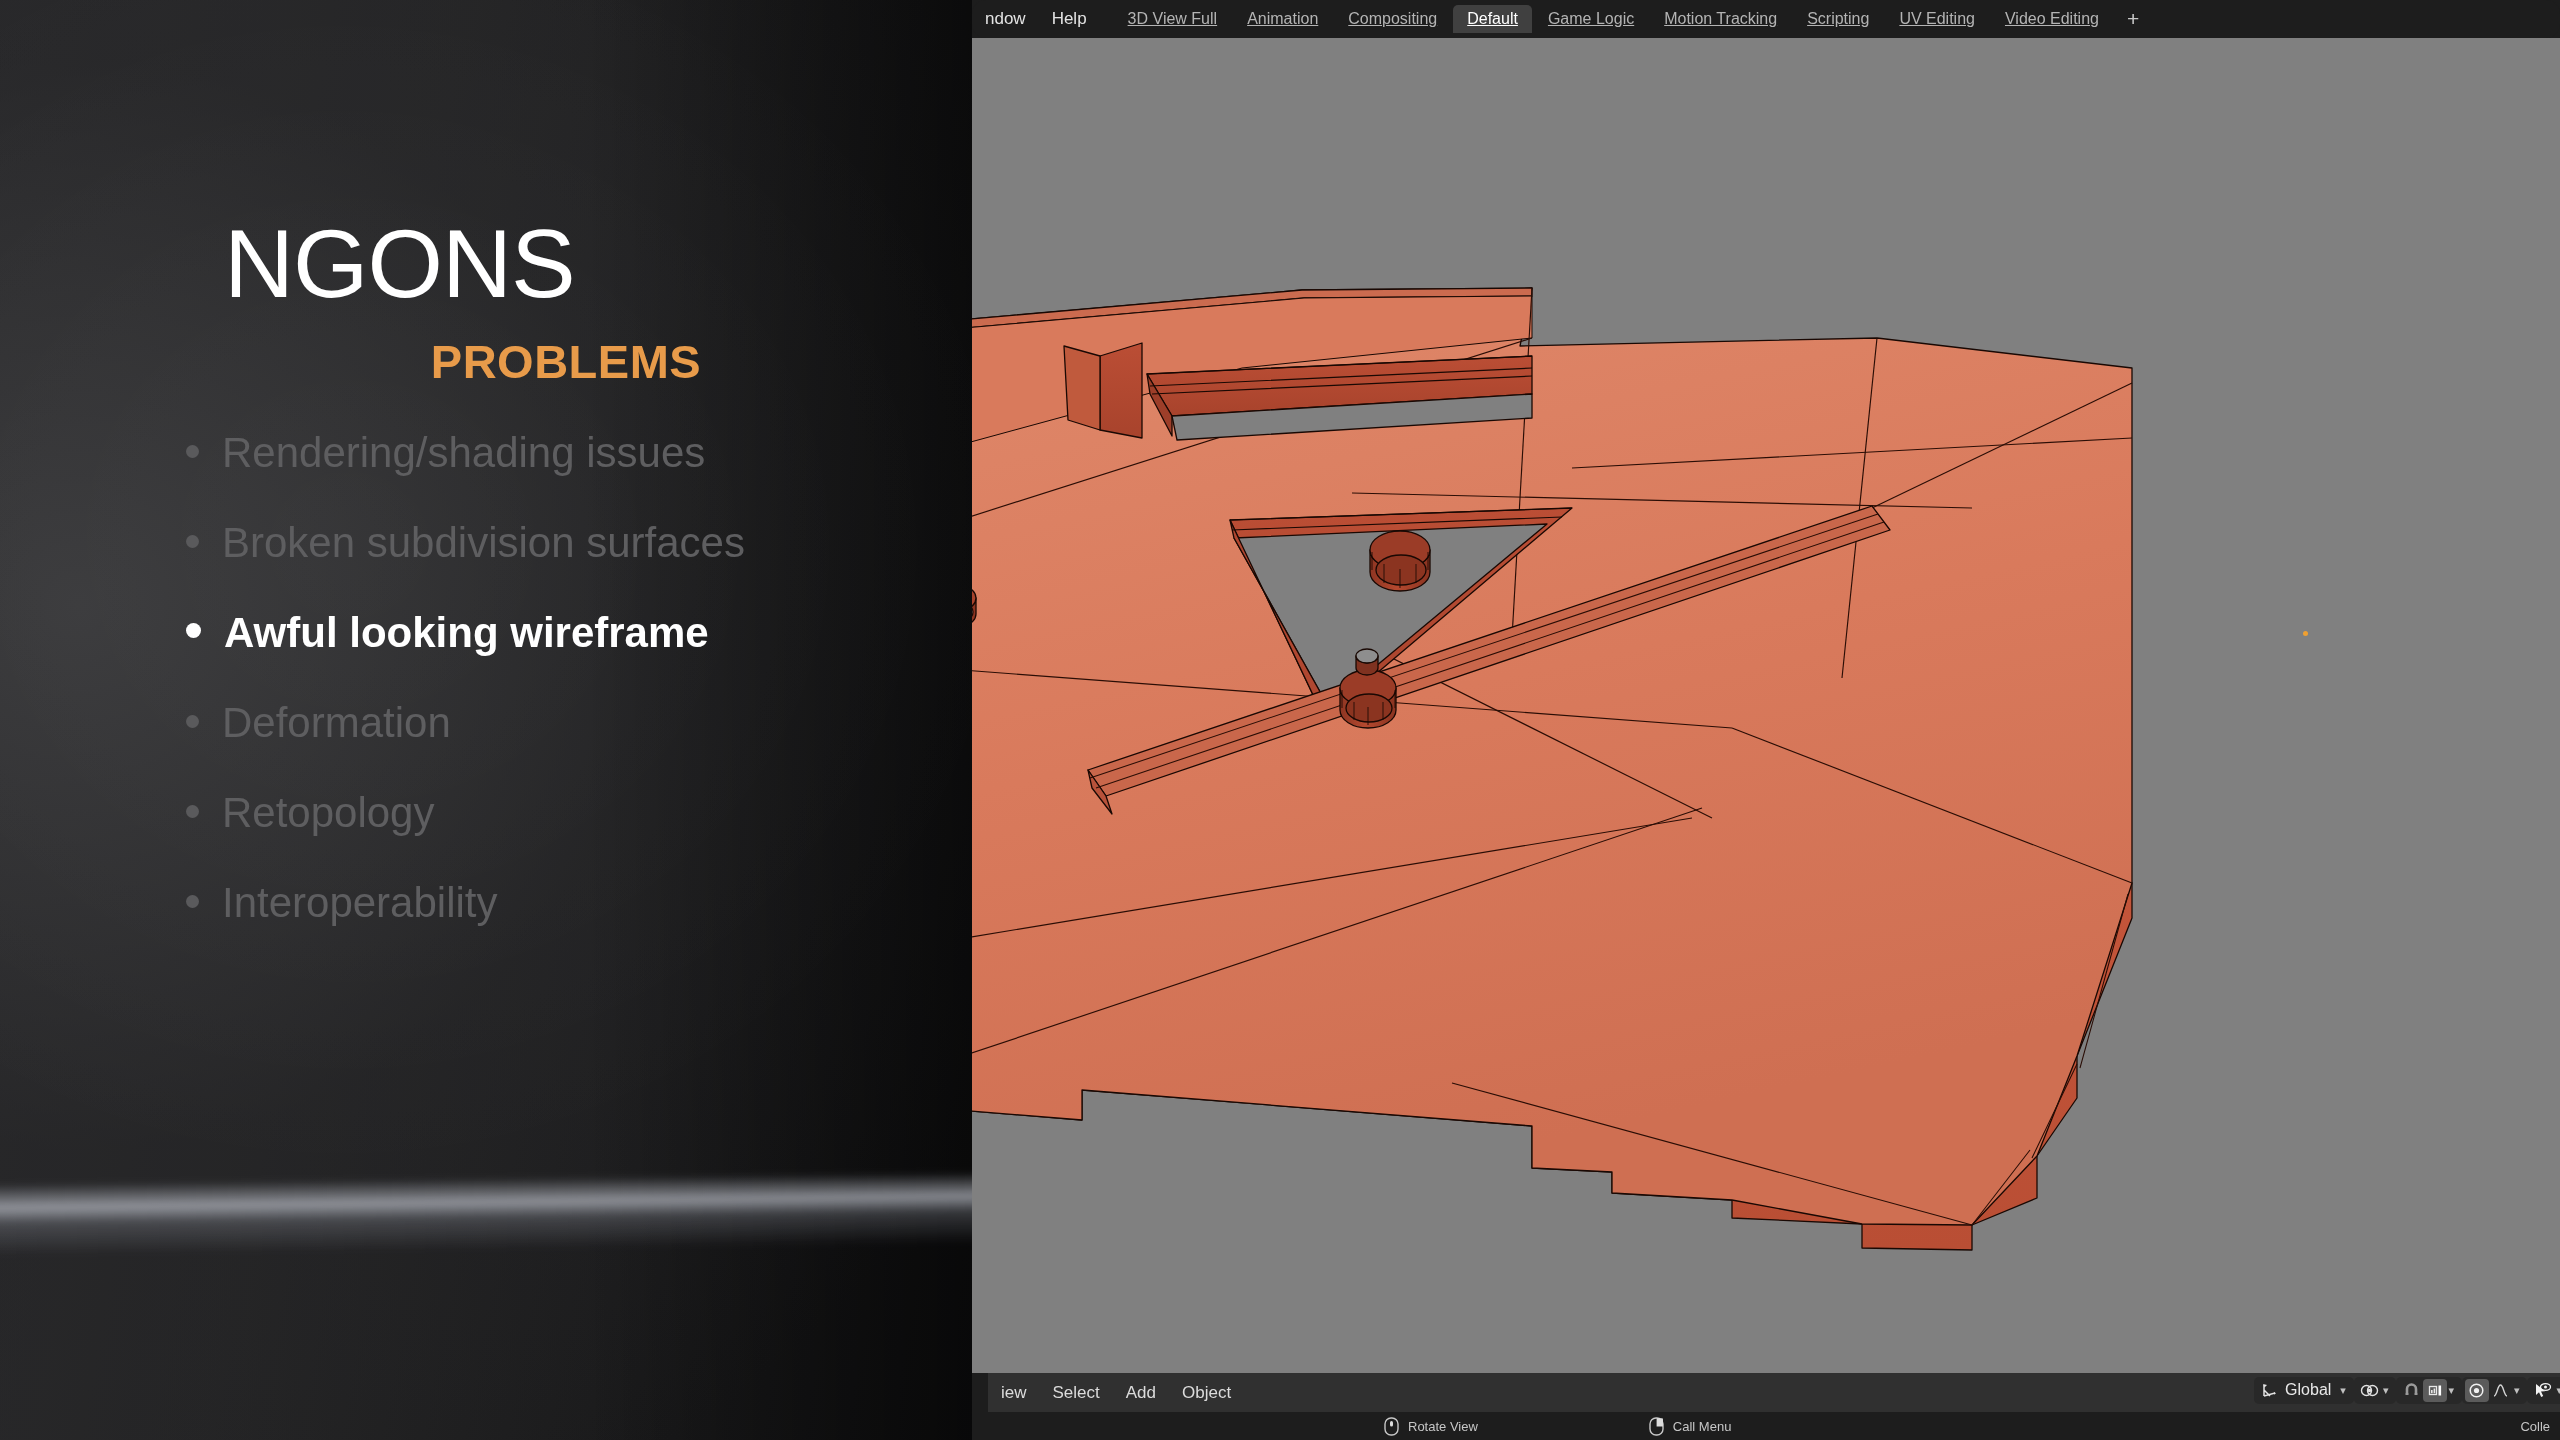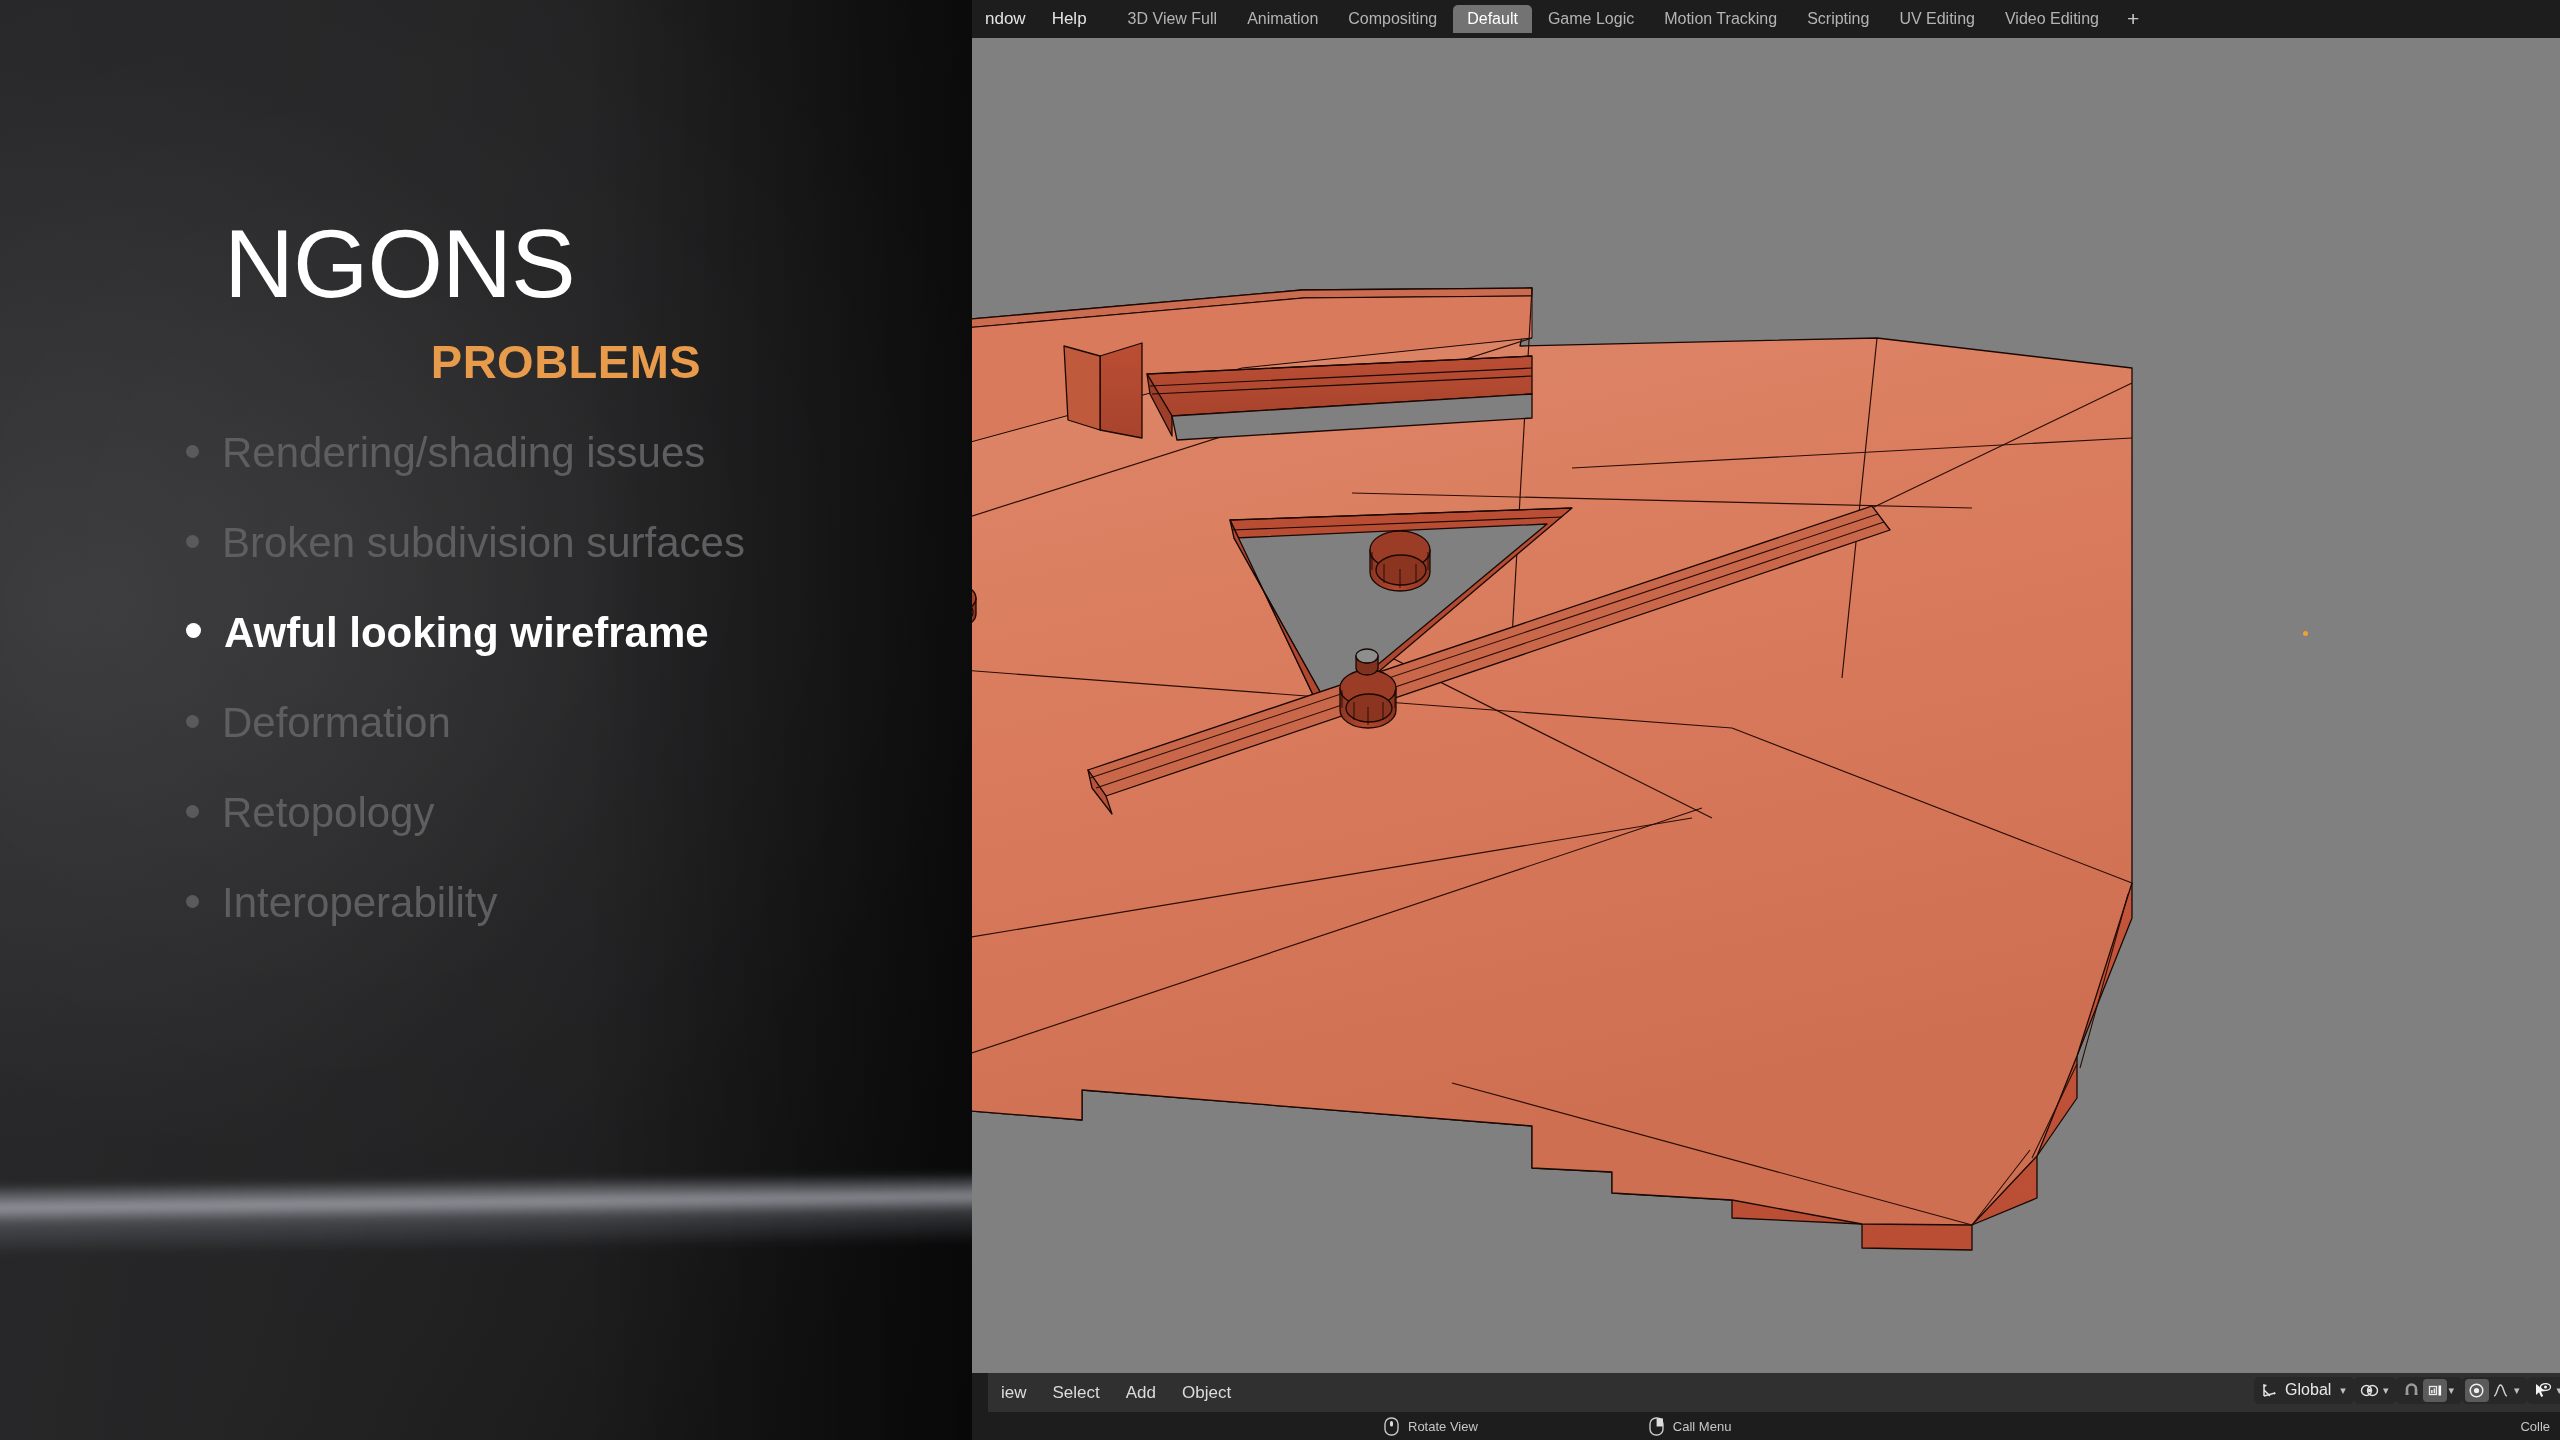--- a/index.html
+++ b/index.html
@@ -95,22 +95,23 @@
   }
   #ws-tabs { display: flex; align-items: center; height: 38px; margin-left: 14px; }
   .ws-tab {
     height: 28px; line-height: 28px;
     padding: 0 14px;
     margin-right: 2px;
     font-size: 16px;
     color: #b4b4b4;
     border-radius: 5px 5px 0 0;
     background: transparent;
-  }
-  .ws-tab.selected { background: #737373; color: #ffffff; }
+    text-decoration: underline;
+  }
+  .ws-tab.selected { background: #404040; color: #ffffff; }
   .ws-add { color: #c8c8c8; font-size: 21px; padding: 0 12px; line-height: 28px; }
 
   
   #viewport {
     position: absolute; left: 0; top: 38px; width: 100%; height: 1335px;
     background: #808080;
     overflow: hidden;
   }
   #vp-svg { position: absolute; left: 0; top: 0; width: 100%; height: 100%; display: block; }
 

